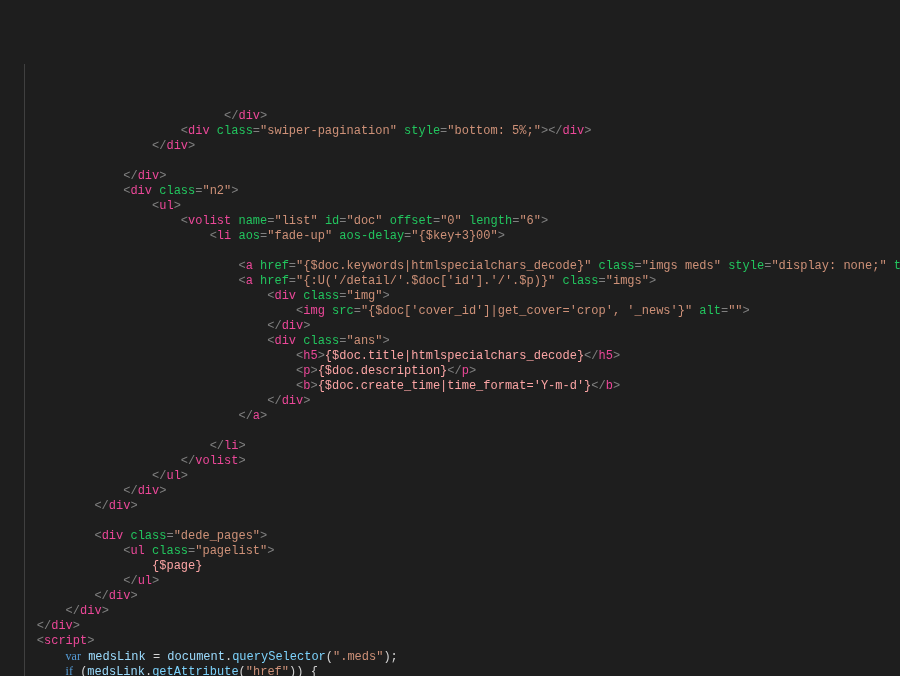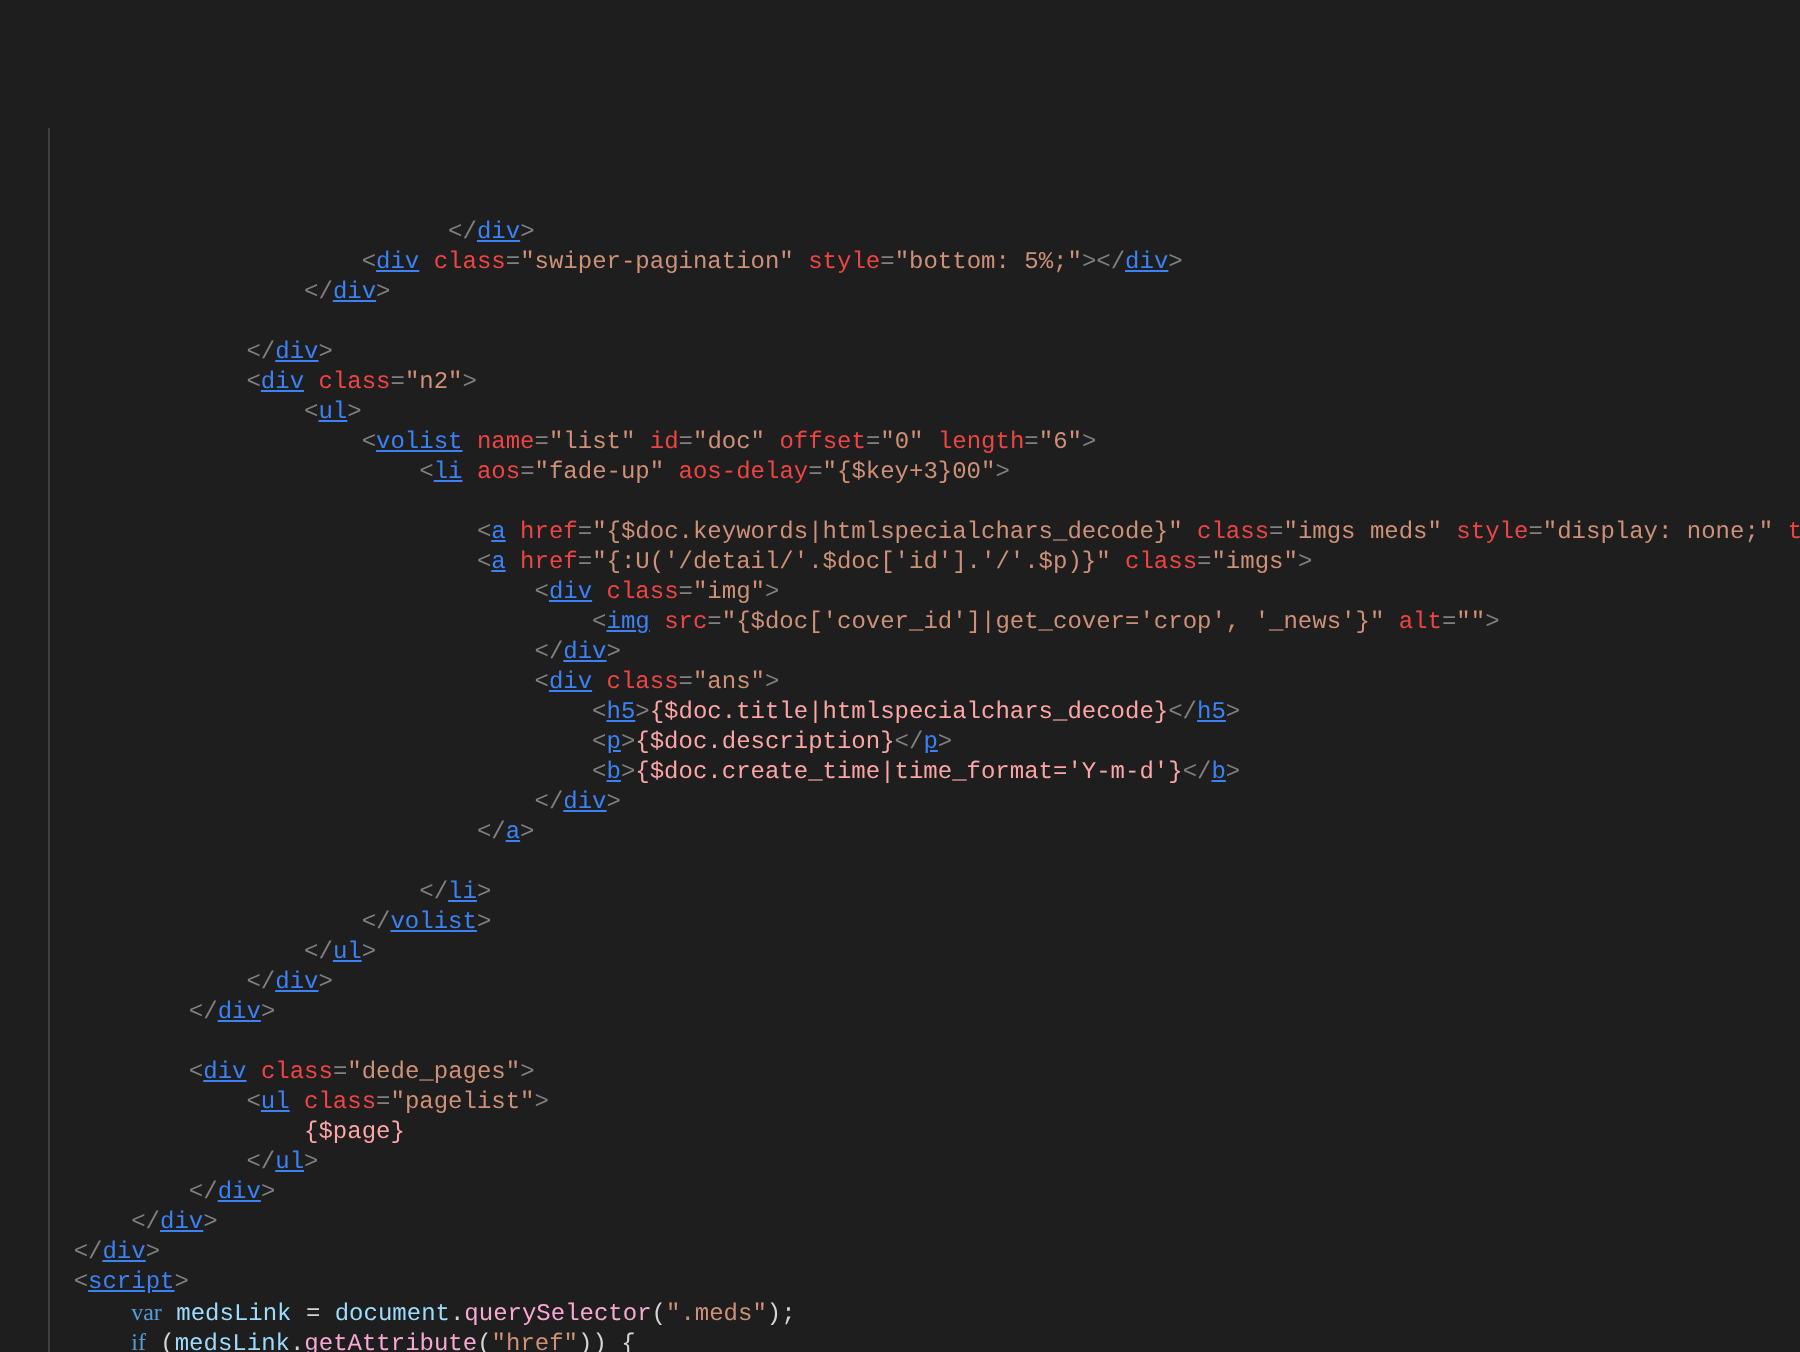--- a/index.html
+++ b/index.html
@@ -14,27 +14,27 @@
     height: 676px;
     white-space: pre;
     padding-top: 4px;
     padding-left: 8px;
   }
   .line {
     white-space: pre;
     height: 15px;
   }
   .punc   { color: #808080; } 
-  .tag    { color: #3b82f6; text-decoration: underline; } 
-  .attr   { color: #ef4444; text-align: center; } 
+  .tag    { color: #ec4899; } 
+  .attr   { color: #22c55e; text-align: center; } 
   .str    { color: #ce9178; } 
   .text   { color: #fca5a5; } 
   .kw     { color: #569cd6; font-family: Liberation Serif, serif; } 
   .id     { color: #9cdcfe; text-align: center; } 
-  .fn     { color: #f9a8d4; } 
+  .fn     { color: #7dd3fc; } 
   .js-str { color: #ce9178; }
   .op     { color: #d4d4d4; }
   .brace  { color: #d4d4d4; }
   .under  { text-decoration-color: #ce9178; }
   .indent-bar {
     position: absolute;
     left: 16px;
     top: 0;
     bottom: 0;
     width: 1px;

